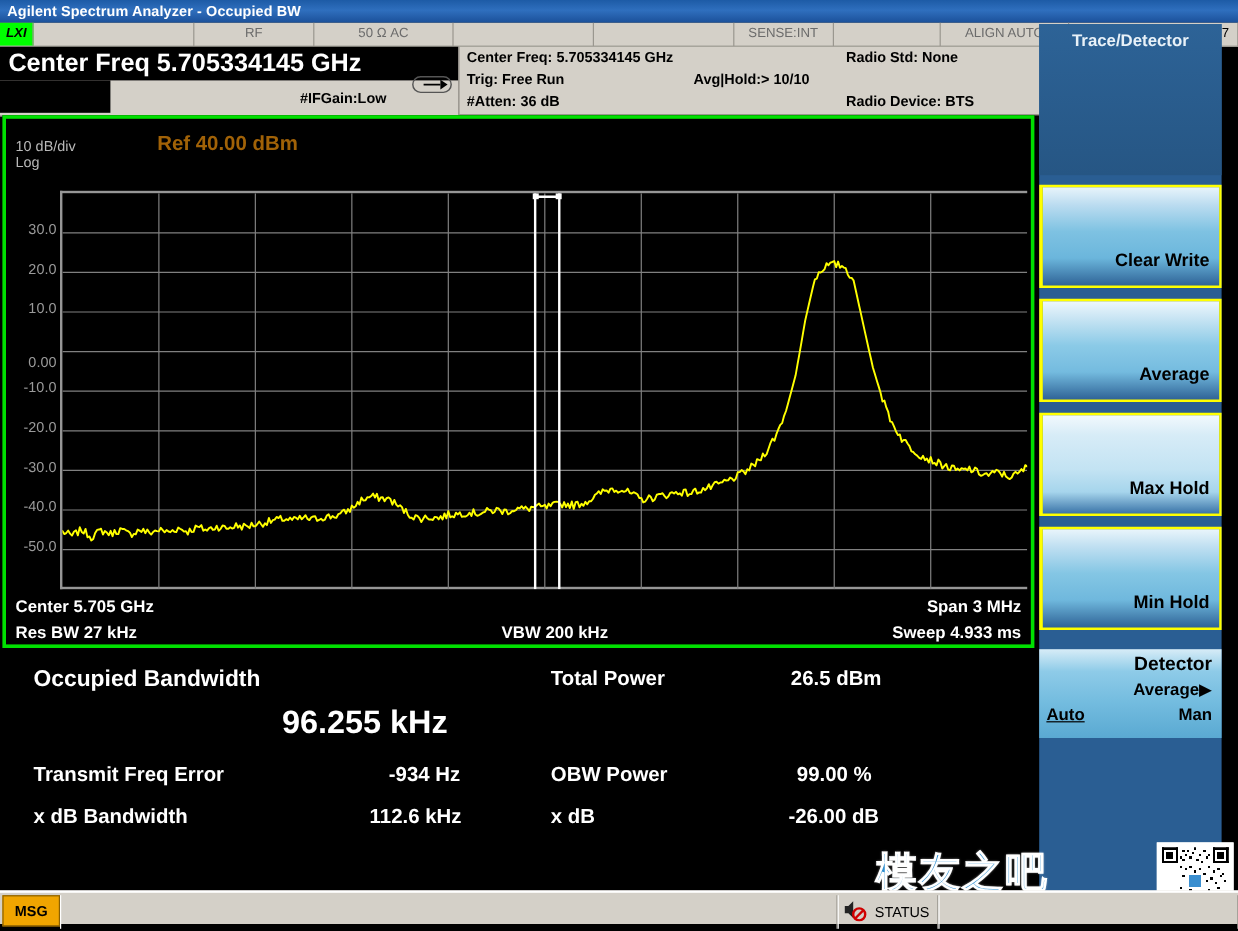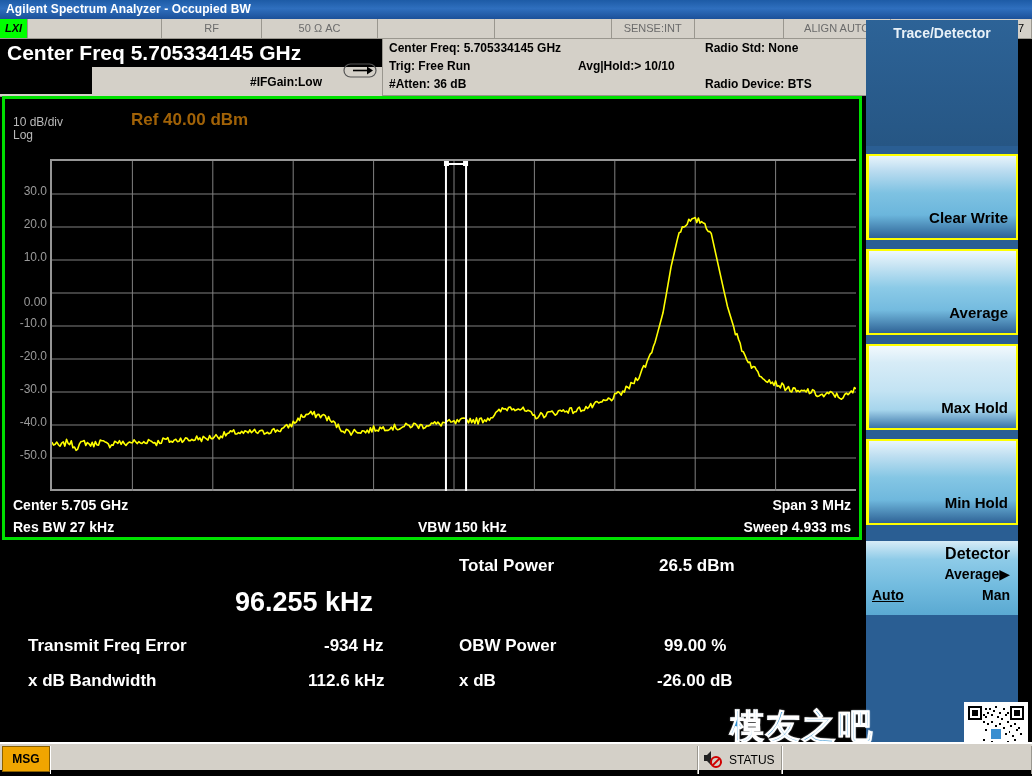--- a/index.html
+++ b/index.html
@@ -216,26 +216,27 @@
           <line x1="393.96" y1="3" x2="414.06" y2="3" stroke="#ffffff" stroke-width="2"></line>
           <rect x="391.96" y="0" width="5" height="5" fill="#ffffff"></rect>
           <rect x="411.06" y="0" width="5" height="5" fill="#ffffff"></rect>
         </svg>
     </div>
 
     <div class="g-bottom">
       <span class="b-center">Center  5.705 GHz</span>
       <span class="b-span">Span 3 MHz</span>
       <span class="b-resbw">Res BW  27 kHz</span>
-      <span class="b-vbw">VBW  150 kHz</span>
+      <span class="b-vbw">VBW  200 kHz</span>
       <span class="b-sweep">Sweep  4.933 ms</span>
     </div>
   </div>
 
   <div class="results">
+    <span class="r-obwlabel">Occupied Bandwidth</span>
     <span class="r-obwval">96.255 kHz</span>
     <span class="r-tplabel">Total Power</span>
     <span class="r-tpval">26.5 dBm</span>
     <span class="r-tfelabel">Transmit Freq Error</span>
     <span class="r-tfeval">-934 Hz</span>
     <span class="r-obwplabel">OBW Power</span>
     <span class="r-obwpval">99.00 %</span>
     <span class="r-xdbbwlabel">x dB Bandwidth</span>
     <span class="r-xdbbwval">112.6 kHz</span>
     <span class="r-xdblabel">x dB</span>

